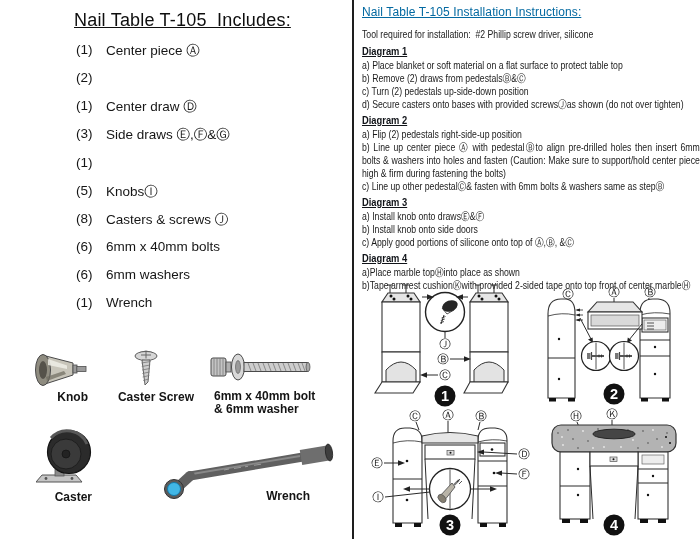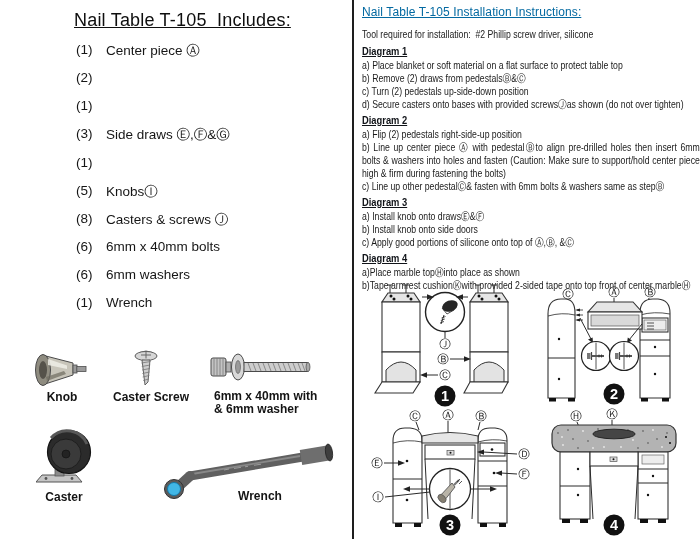--- a/index.html
+++ b/index.html
@@ -6,21 +6,21 @@
   .page{position:relative;width:700px;height:539px;background:#ffffff;overflow:hidden;
         font-family:"Liberation Sans","DejaVu Sans",sans-serif;color:#1b1b1b;}
   .divider{position:absolute;left:352px;top:0;width:2px;height:539px;background:#1e1e1e;}
 
   
   .lp-title{position:absolute;left:74px;top:10px;font-size:18px;letter-spacing:.2px;
             text-decoration:underline;white-space:pre;color:#0e0e0e;}
   .lp-item{position:absolute;left:76px;display:flex;font-size:13.5px;white-space:pre;color:#161616;}
   .lp-item .qty{width:30px;flex:0 0 30px;}
   .hw-label{position:absolute;font-weight:bold;font-size:12px;color:#141414;line-height:13px;}
-  .tc{text-align:center;}
+  .tc{text-align:right;}
 
   
   .rp-title{position:absolute;left:362px;top:5px;font-size:12px;letter-spacing:.1px;
             text-decoration:underline;white-space:pre;color:#0369a1;}
   .rp-text{position:absolute;left:362px;top:28px;width:412px;
            transform:scaleX(0.82);transform-origin:0 0;}
   .tools{font-size:10.6px;margin:0 0 5px 0;white-space:pre-wrap;}
   .sec-h{font-size:11.4px;font-weight:bold;text-decoration:underline;margin:3px 0 2px 0;color:#101318;}
   .step{font-size:10.6px;line-height:13px;text-align:justify;white-space:pre-wrap;}
 
@@ -42,21 +42,21 @@
 
 <div class="page">
 
   <div class="divider"></div>
 
   <div>
     <div class="lp-title">Nail Table T-105  Includes:</div>
 
     <div class="lp-item" style="top:42px"><span class="qty">(1)</span><span>Center piece Ⓐ</span></div>
     <div class="lp-item" style="top:70px"><span class="qty">(2)</span></div>
-    <div class="lp-item" style="top:98px"><span class="qty">(1)</span></div>
+    <div class="lp-item" style="top:98px"><span class="qty">(1)</span><span>Center draw Ⓓ</span></div>
     <div class="lp-item" style="top:126px"><span class="qty">(3)</span><span>Side draws Ⓔ,Ⓕ&amp;Ⓖ</span></div>
     <div class="lp-item" style="top:155px"><span class="qty">(1)</span></div>
     <div class="lp-item" style="top:183px"><span class="qty">(5)</span><span>KnobsⒾ</span></div>
     <div class="lp-item" style="top:211px"><span class="qty">(8)</span><span>Casters &amp; screws Ⓙ</span></div>
     <div class="lp-item" style="top:239px"><span class="qty">(6)</span><span>6mm x 40mm bolts</span></div>
     <div class="lp-item" style="top:267px"><span class="qty">(6)</span><span>6mm washers</span></div>
     <div class="lp-item" style="top:295px"><span class="qty">(1)</span><span>Wrench</span></div>
 
     <svg class="dg" style="left:33px;top:347px" width="58" height="44" viewBox="0 0 58 44">
       <g>
@@ -115,21 +115,21 @@
         <ellipse cx="181" cy="15.5" rx="3.5" ry="8.5" transform="rotate(-8 181 15.5)" fill="#3e3e3e" stroke="#222" stroke-width=".8"></ellipse>
         <line x1="42" y1="39" x2="30" y2="50" stroke="#606060" stroke-width="10" stroke-linecap="round"></line>
         <circle cx="26" cy="52" r="9.5" fill="#5b5b5b" stroke="#333" stroke-width="1"></circle>
         <circle cx="26" cy="52" r="6.5" fill="#41b7e6" stroke="#1579a8" stroke-width="1"></circle>
         <path d="M76,33 L81,32 M86,31.5 L93,30.3 M97,29.8 L100,29.3 M106,28.3 L113,27.2" stroke="#9c9c9c" stroke-width="1"></path>
       </g>
     </svg>
 
     <div class="hw-label tc" style="left:36px;top:391px;width:52px">Knob</div>
     <div class="hw-label tc" style="left:108px;top:391px;width:86px">Caster Screw</div>
-    <div class="hw-label" style="left:214px;top:390px;width:112px">6mm x 40mm with</div>
+    <div class="hw-label" style="left:214px;top:390px;width:112px">6mm x 40mm bolt</div>
     <div class="hw-label" style="left:214px;top:403px;width:112px">&amp; 6mm washer</div>
     <div class="hw-label tc" style="left:36px;top:491px;width:56px">Caster</div>
     <div class="hw-label tc" style="left:210px;top:490px;width:100px">Wrench</div>
   </div>
 
   <div>
     <div class="rp-title">Nail Table T-105 Installation Instructions:</div>
 
     <div class="rp-text">
       <div class="tools">Tool required for installation:  #2 Phillip screw driver, silicone</div>

